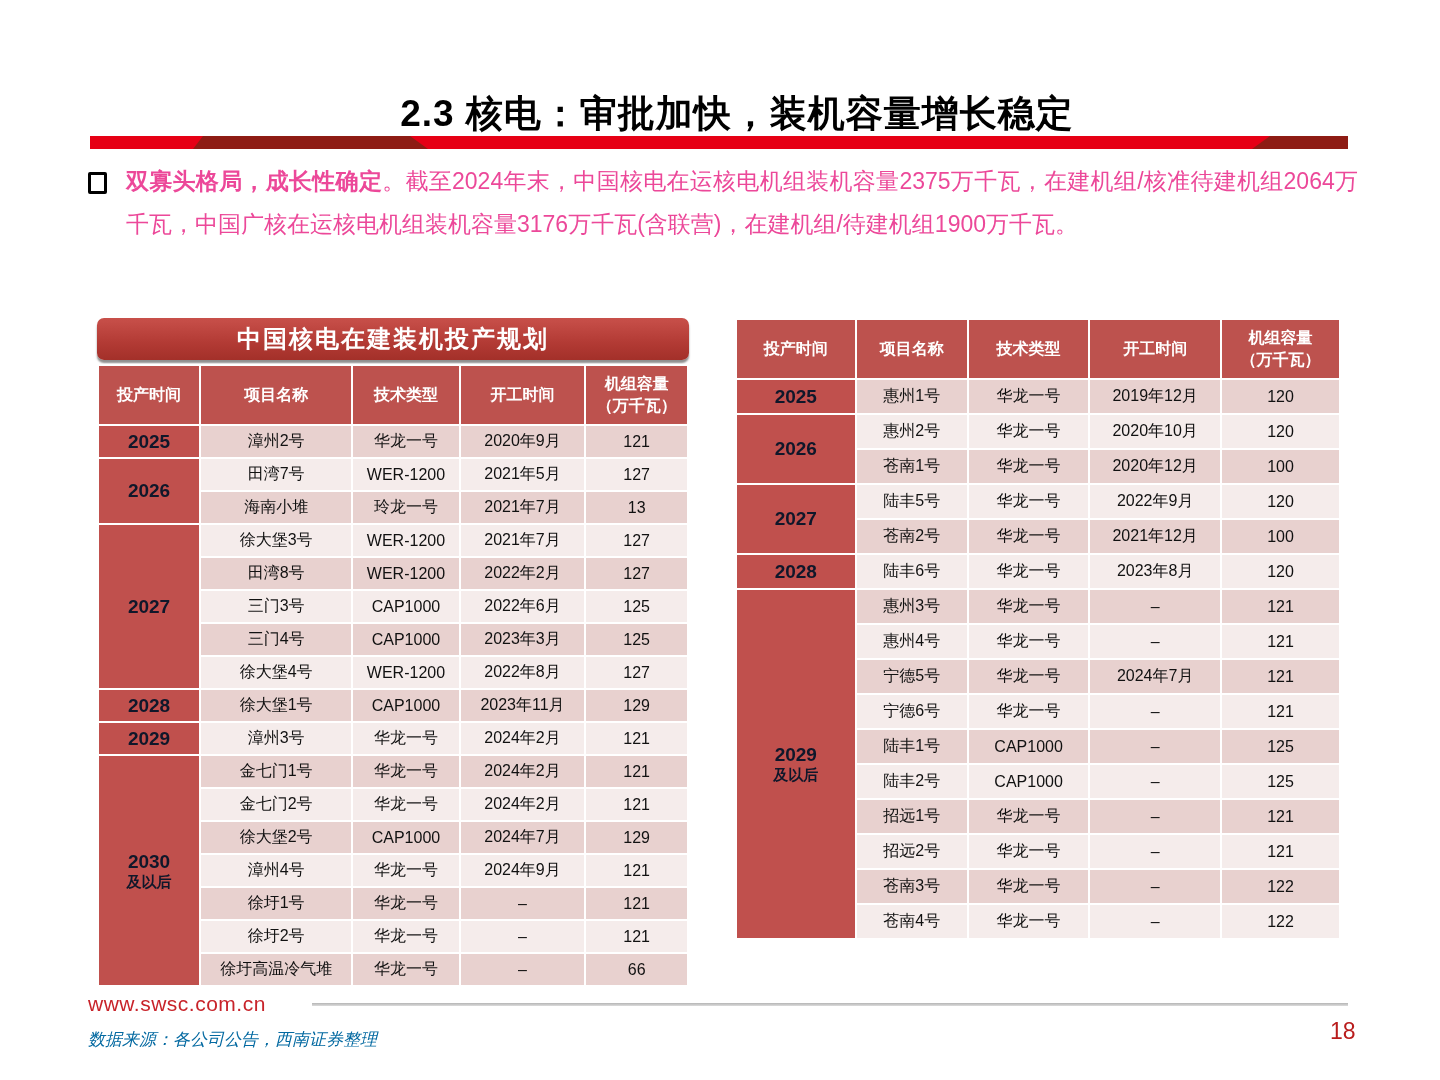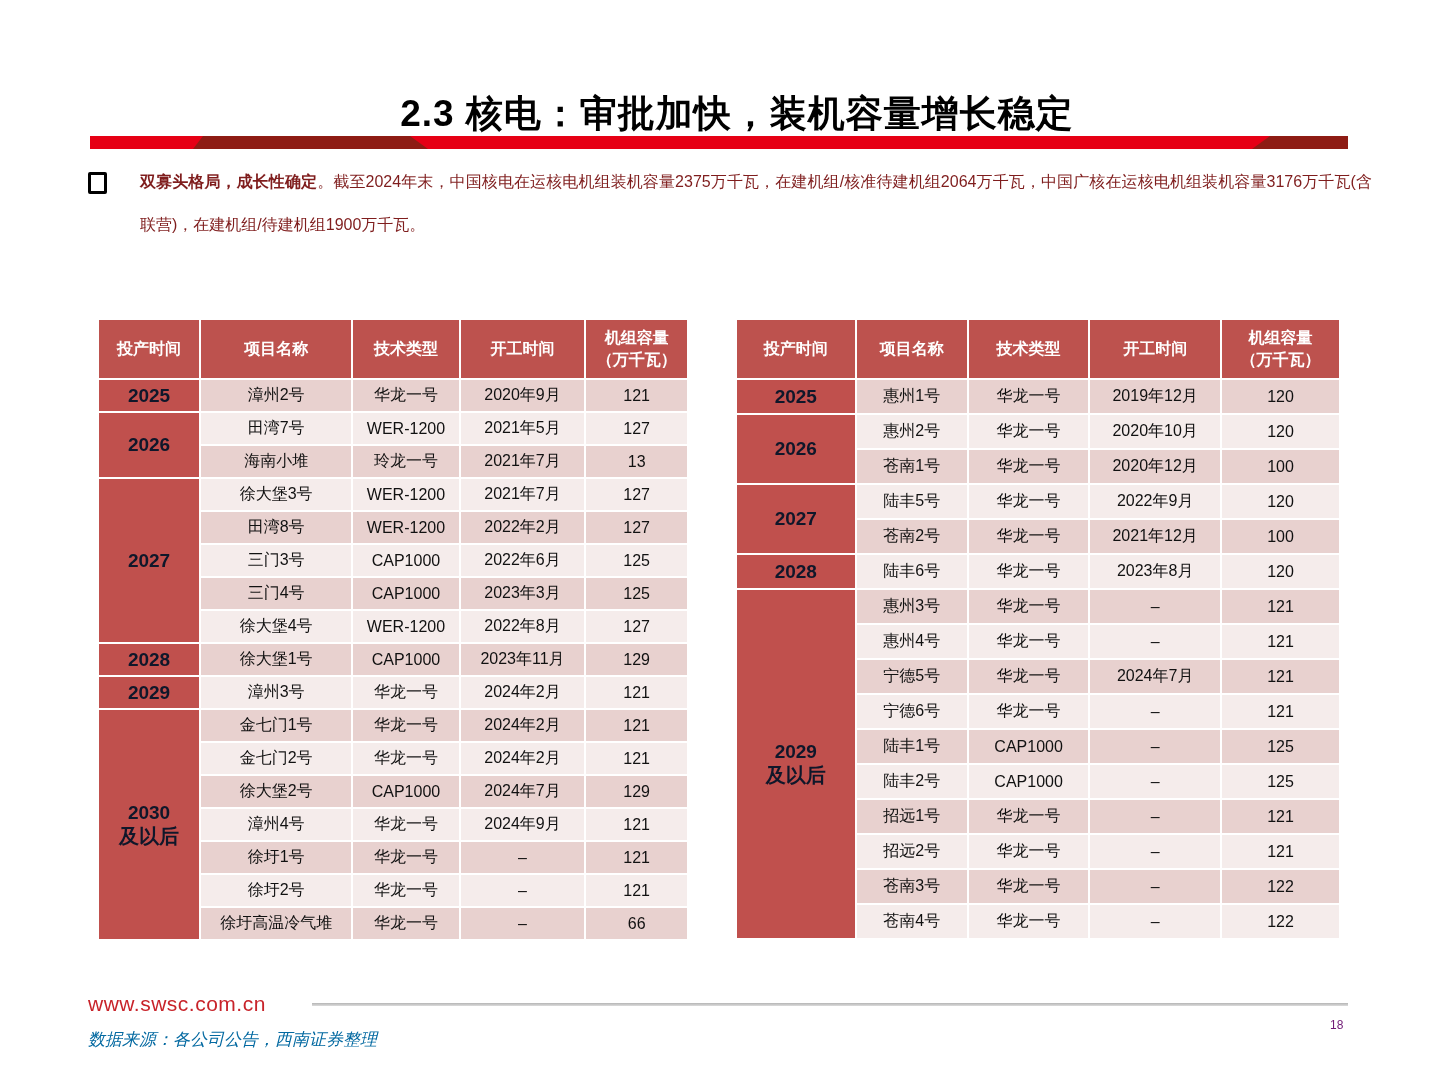--- a/index.html
+++ b/index.html
@@ -15,22 +15,22 @@
   .title-bar{position:absolute;left:90px;top:136px;width:1258px;height:13px;background:#e60015;}
   .bar-seg{position:absolute;top:0;height:100%;background:#8e1c14;}
   .bar-seg-left{left:103px;width:235px;clip-path:polygon(10px 0,calc(100% - 18px) 0,100% 100%,0 100%);}
   .bar-seg-right{right:0;width:96px;clip-path:polygon(18px 0,100% 0,100% 100%,0 100%);}
   
   .bullet-square{
     position:absolute;left:88px;top:172px;width:13px;height:16px;
     border:3px solid #000;border-radius:2px;background:#fff;
   }
   .bullet-para{
-    position:absolute;left:140px;top:160px;width:1232px;margin:0;
-    font-size:16px;line-height:43px;color:#7f1d1d;text-align:justify;
+    position:absolute;left:126px;top:160px;width:1232px;margin:0;
+    font-size:23px;line-height:43px;color:#ec4899;text-align:justify;
   }
   .bullet-para b{font-weight:700;}
   
   .card{position:absolute;top:318px;}
   .card-left{left:97px;width:592px;}
   .card-right{left:735px;width:606px;}
   .banner{
     height:42px;line-height:42px;text-align:center;color:#fff;
     font-size:24px;font-weight:700;letter-spacing:2px;border-radius:7px;
     background:linear-gradient(180deg,#c8504a 0%,#b23a34 60%,#a33029 100%);
@@ -41,54 +41,55 @@
   .tbl th{
     background:#bd524e;color:#fff;font-size:16px;font-weight:700;height:58px;
     white-space:pre-line;border:2px solid #fff;padding:0;line-height:1.35;text-align:center;
   }
   .tbl td{border:2px solid #fff;text-align:center;font-size:16px;color:#111;padding:0;}
   .row-odd td{background:#e8d1cf;}
   .row-even td{background:#f5eceb;}
   .tbl td.year-cell{
     background:#c0504d;color:#0f172a;font-weight:700;font-size:19px;vertical-align:middle;
   }
-  .year-cell .y2{font-size:20px;line-height:1.2;}
+  .year-cell .y2{font-size:15px;line-height:1.2;}
   .tbl-left tbody tr{height:33px;}
   .tbl-right tbody tr{height:35px;}
   .tbl-left col:nth-child(1){width:17.3%}
   .tbl-left col:nth-child(2){width:25.8%}
   .tbl-left col:nth-child(3){width:18.2%}
   .tbl-left col:nth-child(4){width:21.3%}
   .tbl-left col:nth-child(5){width:17.4%}
   .tbl-right col:nth-child(1){width:19.8%}
   .tbl-right col:nth-child(2){width:18.6%}
   .tbl-right col:nth-child(3){width:20.1%}
   .tbl-right col:nth-child(4){width:21.8%}
   .tbl-right col:nth-child(5){width:19.7%}
   
   .site-text{position:absolute;left:88px;top:992px;font-size:21px;color:#c8232a;letter-spacing:.5px;text-align:right;}
   .footer-rule{position:absolute;left:312px;top:1003px;width:1036px;height:3px;
     background:linear-gradient(180deg,#b5b5b5,#dcdcdc);}
   .source-note{position:absolute;left:88px;top:1028px;font-size:17px;font-style:italic;color:#0369a1;}
-  .page-num{position:absolute;left:1330px;top:1018px;font-size:12px;color:#701a75;}
+  .page-num{position:absolute;left:1330px;top:1018px;font-size:23px;color:#b91c1c;}
 </style>
 </head>
 <body>
 
 <h1 class="slide-title">2.3 核电：审批加快，装机容量增长稳定</h1>
 
 <div class="title-bar">
   <div class="bar-seg bar-seg-left"></div>
   <div class="bar-seg bar-seg-right"></div>
 </div>
 
 <span class="bullet-square"></span>
 <p class="bullet-para"><b>双寡头格局，成长性确定</b><span>。截至2024年末，中国核电在运核电机组装机容量2375万千瓦，在建机组/核准待建机组2064万千瓦，中国广核在运核电机组装机容量3176万千瓦(含联营)，在建机组/待建机组1900万千瓦。</span></p>
 
 <section class="card card-left">
+  <div class="banner">中国核电在建装机投产规划</div>
   <table class="tbl tbl-left">
     <colgroup>
         <col>
         <col>
         <col>
         <col>
         <col>
       </colgroup>
     <thead>
         <tr>

